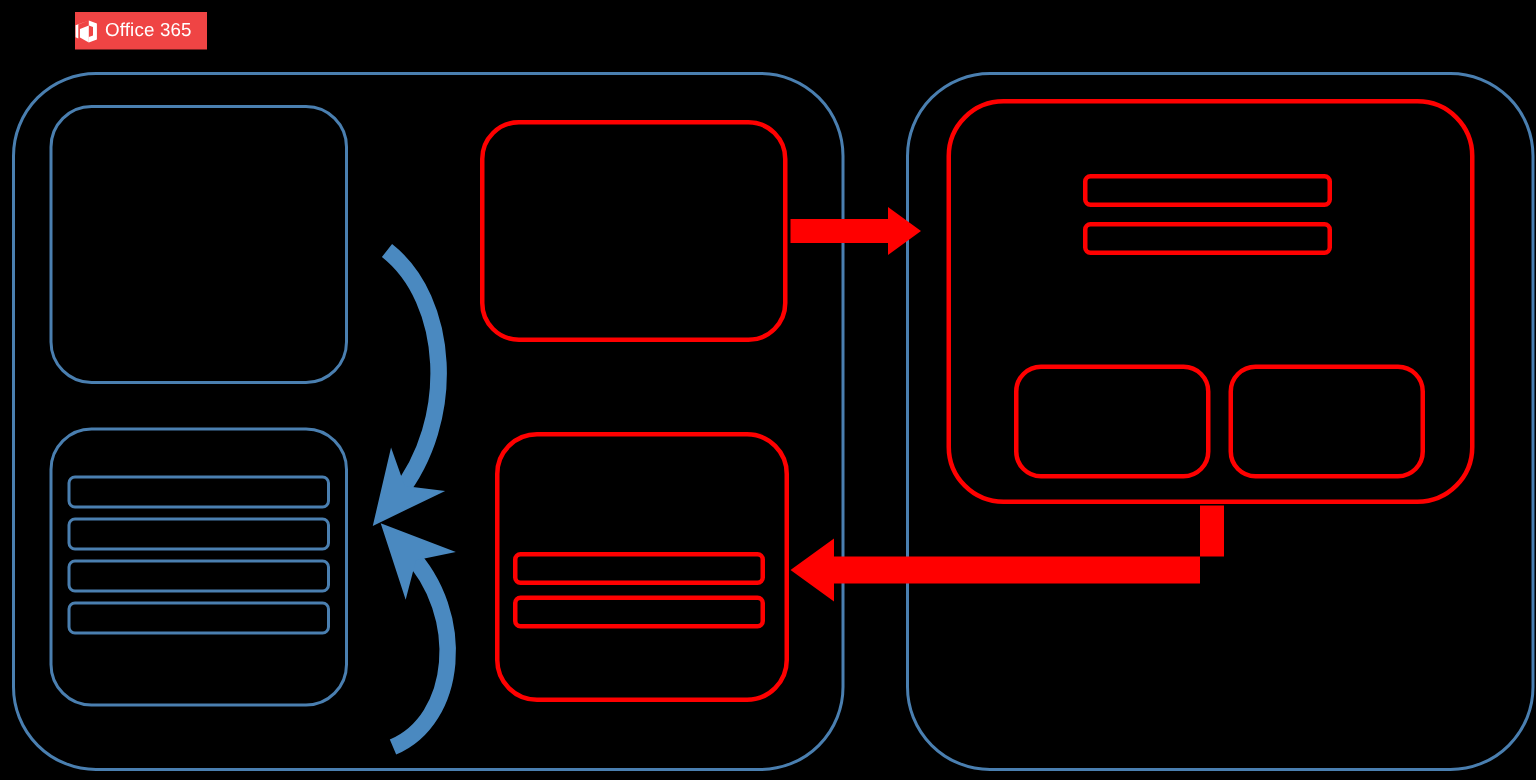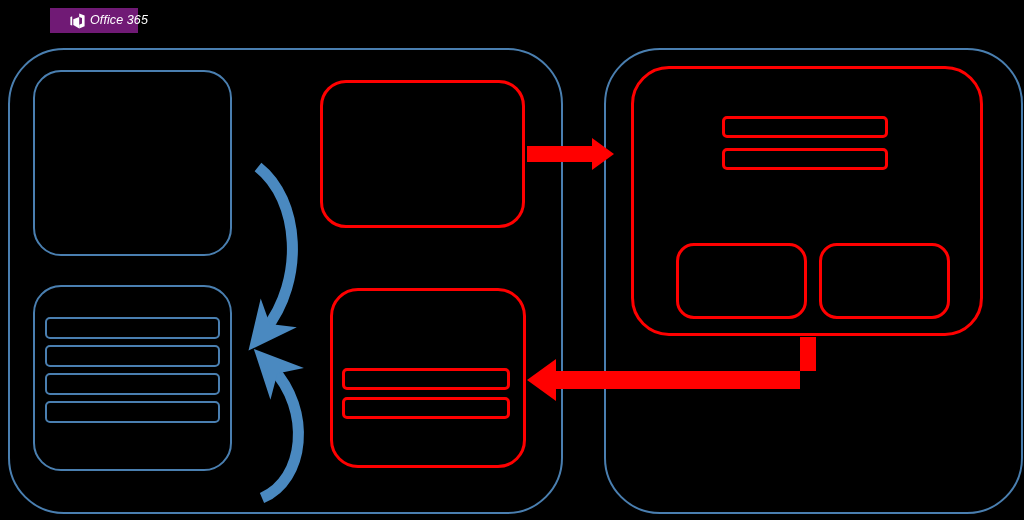--- a/index.html
+++ b/index.html
@@ -18,27 +18,26 @@
     background: #000000;
     overflow: hidden;
   }
   
   #o365-badge {
     position: absolute;
     left: 50px;
     top: 8px;
     width: 88px;
     height: 25px;
-    background: #701a75;
+    background: #ef4444;
     display: flex;
     align-items: center;
     gap: 5px;
-    padding: 0 20px;
+    padding: 0 0;
     box-sizing: border-box;
-    font-style: italic;
   }
   #o365-logo {
     width: 15px;
     height: 16px;
     flex: 0 0 auto;
     display: block;
   }
   #o365-text {
     color: #ffffff;
     font-size: 12.5px;

